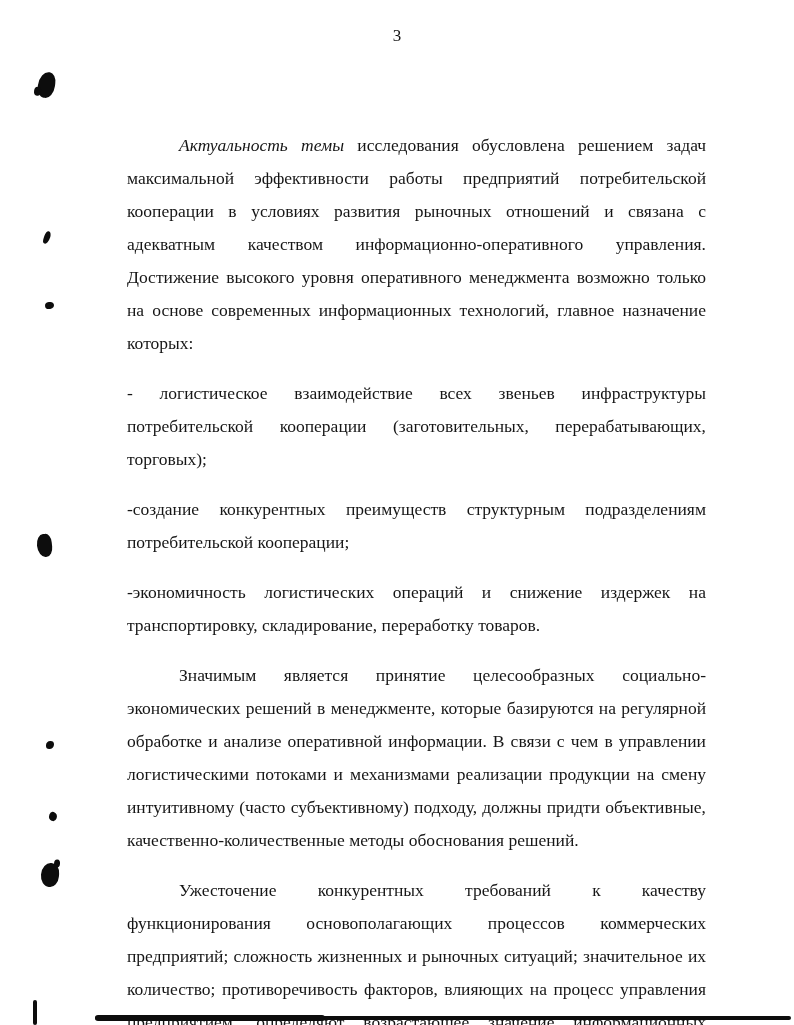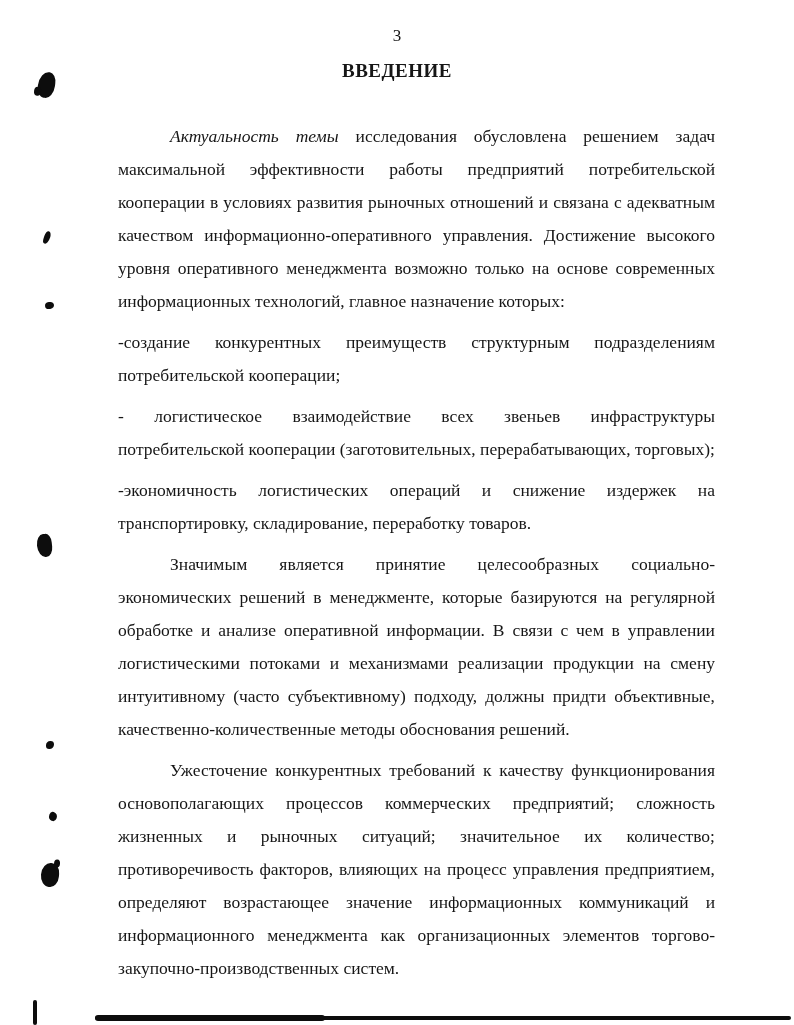--- a/index.html
+++ b/index.html
@@ -34,21 +34,21 @@
   }
   .body-text {
     position: absolute;
     top: 112px;
     left: 110px;
     width: 613px;
     font-size: 17.5px;
     line-height: 33px;
     text-align: justify;
   }
-  .body-text p { margin: 8px; }
+  .body-text p { margin: 17px; }
   .para-indent { text-indent: 52px; }
   .para-flush  { text-indent: 0; }
   .lead-italic { font-style: italic; }
 
   
   .artifact { position: absolute; background: #0d0d0d; }
   .blot-1 { left: 38px;  top: 72px;   width: 17px;  height: 26px; border-radius: 62% 45% 55% 48%; transform: rotate(8deg); }
   .blot-1::after { content:""; position:absolute; left:-3px; top:16px; width:7px; height:9px; background:#0d0d0d; border-radius:50%; }
   .speck-1 { left: 44px;  top: 231px;  width: 6px;   height: 13px; border-radius: 50% 50% 60% 40%; transform: rotate(18deg); }
   .speck-2 { left: 45px;  top: 302px;  width: 9px;   height: 7px;  border-radius: 50%; transform: rotate(-12deg); }
@@ -61,27 +61,26 @@
   .bottom-line-thick { left: 95px; top: 1015px; width: 230px; height: 6px; border-radius: 3px; }
   .bottom-tick { left: 33px; top: 1000px; width: 4px; height: 25px; border-radius: 2px; }
 </style>
 </head>
 <body>
 
 <div class="page">
 
   <div class="page-number">3</div>
 
-  <h1 class="doc-title">ВВЕДЕНИЕ</h1>
 
   <div class="body-text">
     <p class="para-indent"><span class="lead-italic">Актуальность темы</span><span> исследования обусловлена решением задач  максимальной эффективности работы предприятий потребительской кооперации в условиях развития рыночных отношений и связана с адекватным качеством информационно-оперативного управления. Достижение высокого уровня оперативного менеджмента возможно только на основе современных информационных технологий, главное назначение которых:</span></p>
 
+    <p class="para-flush">- логистическое взаимодействие всех звеньев инфраструктуры потребительской кооперации  (заготовительных, перерабатывающих, торговых);</p>
     <p class="para-flush">-создание конкурентных преимуществ структурным подразделениям потребительской кооперации;</p>
-    <p class="para-flush">- логистическое взаимодействие всех звеньев инфраструктуры потребительской кооперации  (заготовительных, перерабатывающих, торговых);</p>
     <p class="para-flush">-экономичность логистических операций и снижение издержек на транспортировку, складирование, переработку товаров.</p>
 
     <p class="para-indent">Значимым является принятие целесообразных социально-экономических решений в менеджменте, которые  базируются на регулярной обработке и анализе оперативной информации. В связи с чем в управлении логистическими потоками и механизмами реализации продукции на смену интуитивному (часто субъективному) подходу, должны придти объективные, качественно-количественные методы обоснования решений.</p>
 
     <p class="para-indent">Ужесточение конкурентных требований к качеству функционирования основополагающих  процессов коммерческих предприятий; сложность жизненных и рыночных ситуаций; значительное их количество; противоречивость факторов, влияющих на процесс управления предприятием, определяют возрастающее значение информационных коммуникаций и информационного менеджмента как организационных элементов торгово-закупочно-производственных систем.</p>
 
   </div>
 
   <div class="artifact blot-1"></div>
   <div class="artifact speck-1"></div>

